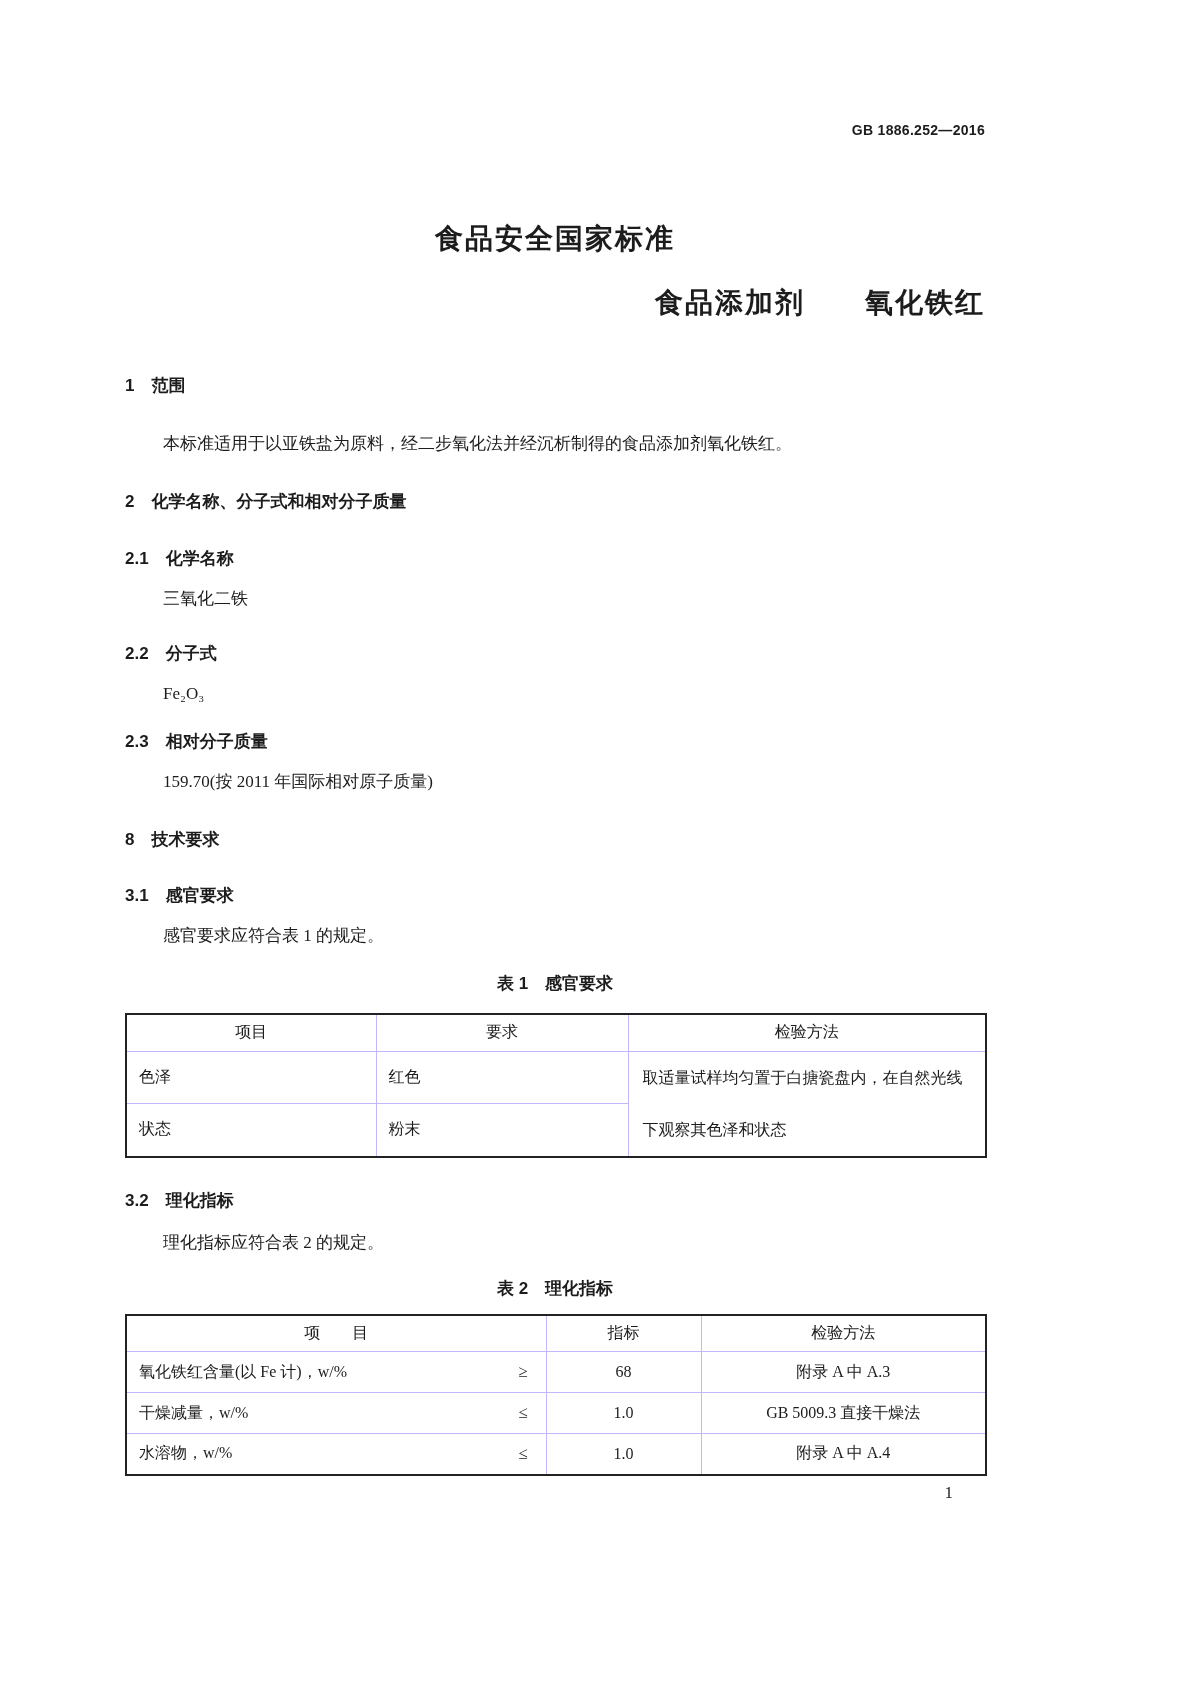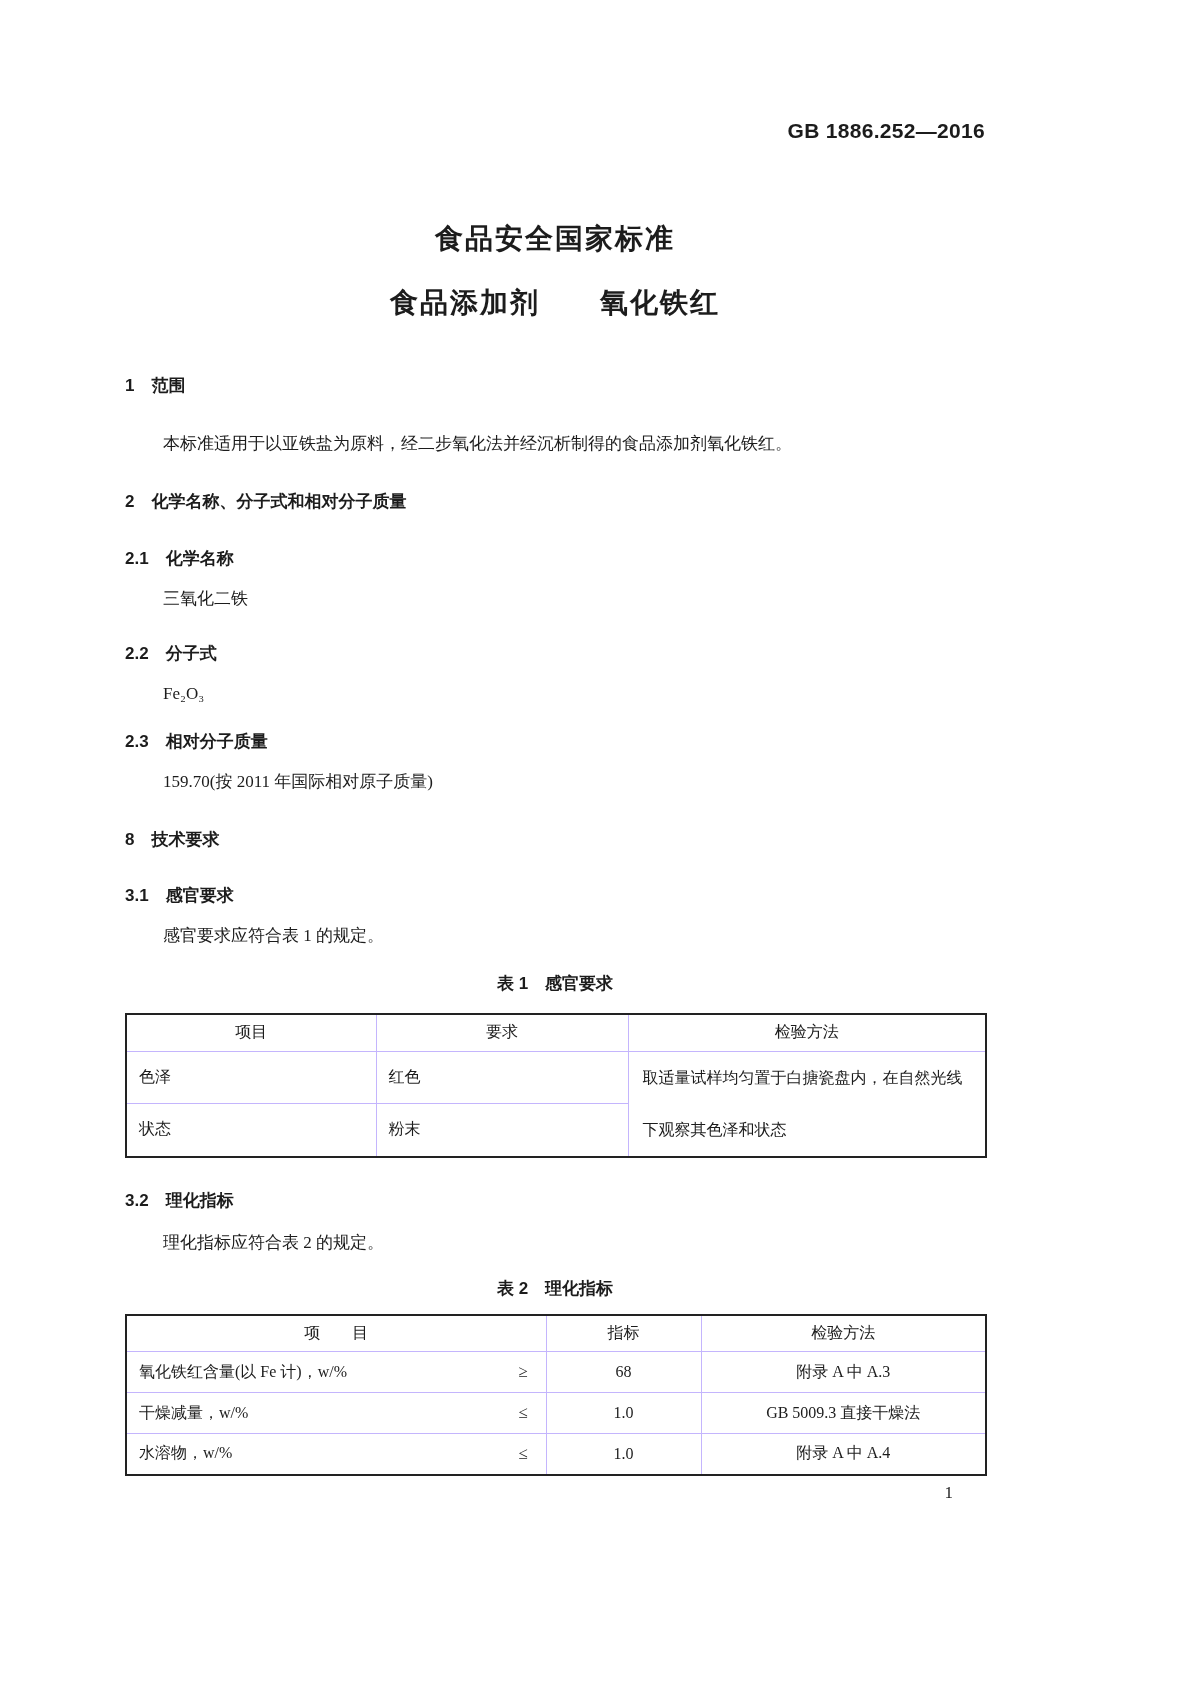--- a/index.html
+++ b/index.html
@@ -16,36 +16,36 @@
     position: absolute;
     left: 125px;
     top: 0;
     width: 860px;
   }
   .doc-number {
     margin-top: 118px;
     text-align: right;
     font-family: "Liberation Sans", "DejaVu Sans", sans-serif;
     font-weight: bold;
-    font-size: 21px;
+    font-size: 14px;
     line-height: 25px;
     letter-spacing: 0.3px;
   }
   .title {
     margin-top: 76px;
     text-align: center;
     font-family: "Liberation Sans", "DejaVu Sans", sans-serif;
     font-weight: bold;
     font-size: 28px;
     line-height: 40px;
     letter-spacing: 2px;
   }
   .subtitle {
     margin-top: 24px;
-    text-align: center;
+    text-align: right;
     font-family: "Liberation Sans", "DejaVu Sans", sans-serif;
     font-weight: bold;
     font-size: 28px;
     line-height: 40px;
     letter-spacing: 2px;
   }
   .heading {
     font-family: "Liberation Sans", "DejaVu Sans", sans-serif;
     font-weight: bold;
     font-size: 17px;

